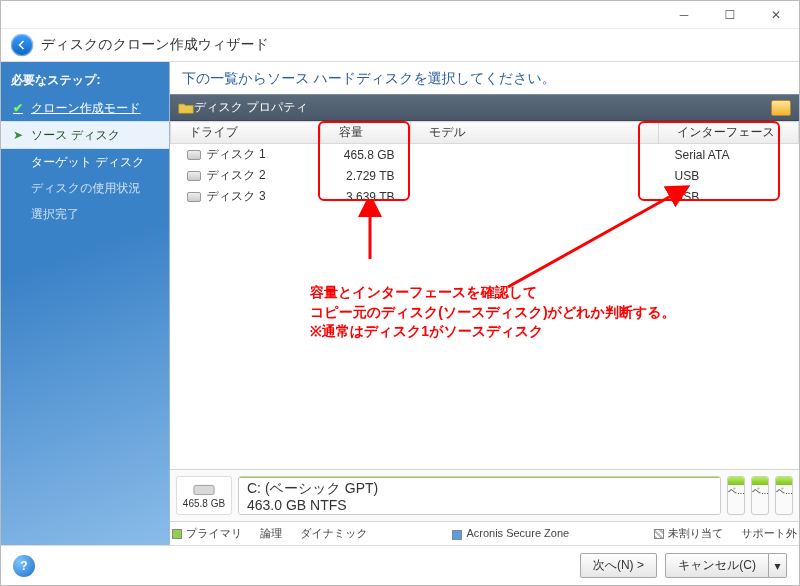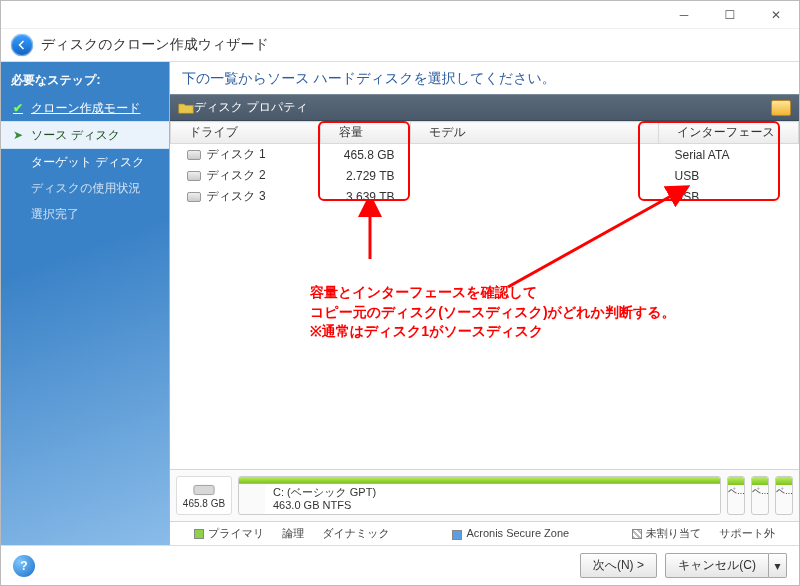--- a/index.html
+++ b/index.html
@@ -43,26 +43,26 @@
   .anno-box-cap { position: absolute; border: 2px solid #ff0000; border-radius: 6px; pointer-events: none; }
   .anno-box-if { position: absolute; border: 2px solid #ff0000; border-radius: 6px; pointer-events: none; }
   .anno-text { position: absolute; color: #ff0000; font-size: 14px; font-weight: bold; line-height: 1.4; }
   .arrow-svg { position: absolute; pointer-events: none; }
   
   .viz { border-top: 1px solid #d5d5d5; padding: 6px; display: flex; align-items: stretch; gap: 6px; background: #fafafa; height: 52px; }
   .viz-disk { width: 56px; display: flex; flex-direction: column; align-items: center; justify-content: center; border: 1px solid #ddd; border-radius: 3px; background: #fff; font-size: 10px; }
   .viz-disk svg { width: 22px; height: 16px; }
   .viz-part { flex: 1; border: 1px solid #ccc; border-radius: 3px; display: flex; flex-direction: column; overflow: hidden; }
   .viz-part .bar { height: 8px; background: linear-gradient(#b7f05a,#7fc223); border-bottom: 1px solid #9ecb54; }
-  .viz-part .lbl { padding: 2px 8px; font-size: 11px; line-height: 1.2; background: #fff; margin-left: 26px; }
+  .viz-part .lbl { padding: 2px 8px; font-size: 14px; line-height: 1.2; background: #fff; }
   .viz-stub { width: 18px; border: 1px solid #ccc; border-radius: 3px; display: flex; flex-direction: column; overflow: hidden; }
   .viz-stub .bar { height: 8px; background: linear-gradient(#b7f05a,#7fc223); }
   .viz-stub span { font-size: 9px; text-align: center; }
   
-  .legend { border-top: 1px solid #d5d5d5; padding: 4px 24px; display: flex; align-items: center; gap: 18px; font-size: 11px; color: #444; }
+  .legend { border-top: 1px solid #d5d5d5; padding: 4px 2px; display: flex; align-items: center; gap: 18px; font-size: 11px; color: #444; }
   .legend .swatch { display: inline-block; width: 10px; height: 10px; border: 1px solid #888; margin-right: 4px; vertical-align: middle; }
   .legend .sw-primary { background: #8ed24a; }
   .legend .sw-blue { background: #5a9fe4; }
   .legend .sw-hatch { background: repeating-linear-gradient(45deg,#bbb 0,#bbb 2px,#fff 2px,#fff 4px); }
   
   .footer { height: 40px; border-top: 1px solid #ddd; display: flex; align-items: center; justify-content: flex-end; padding: 0 12px; gap: 8px; }
   .footer .help { margin-right: auto; width: 22px; height: 22px; border-radius: 50%; background: radial-gradient(circle at 30% 30%, #7ec5ff, #1a6fc5); color: #fff; display: flex; align-items: center; justify-content: center; font-weight: bold; }
   .btn { padding: 3px 12px; border: 1px solid #a7a7a7; background: linear-gradient(#fefefe,#e6e6e6); border-radius: 2px; font-size: 12px; color: #333; }
   .btn-split { display: inline-flex; align-items: stretch; }
   .btn-split .btn { border-radius: 2px 0 0 2px; }

